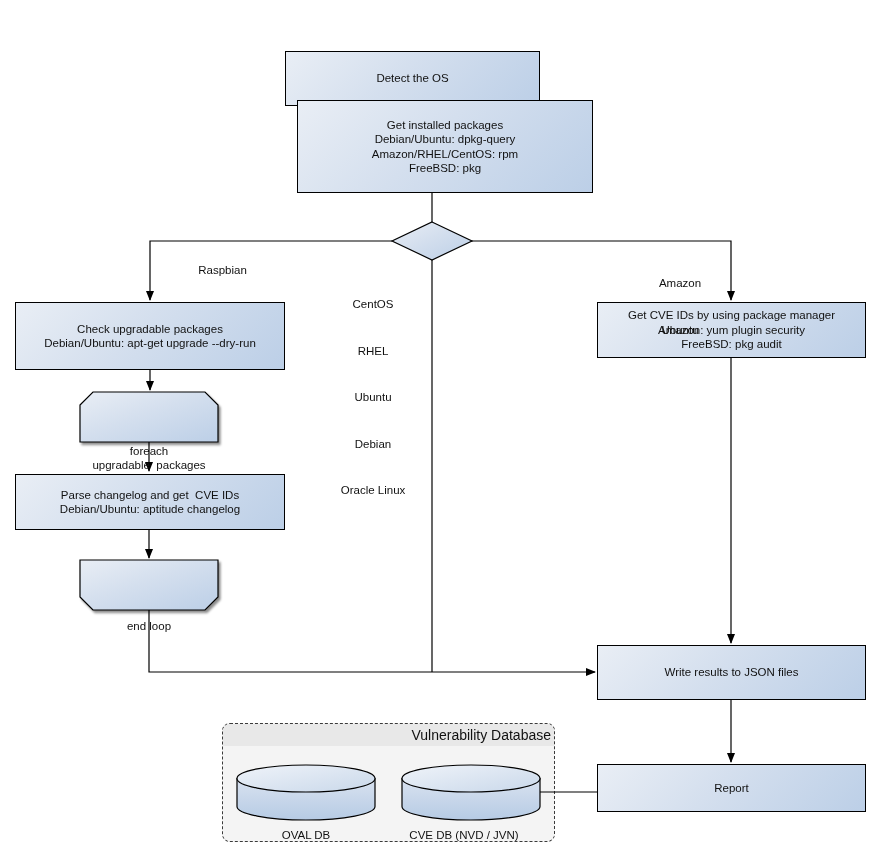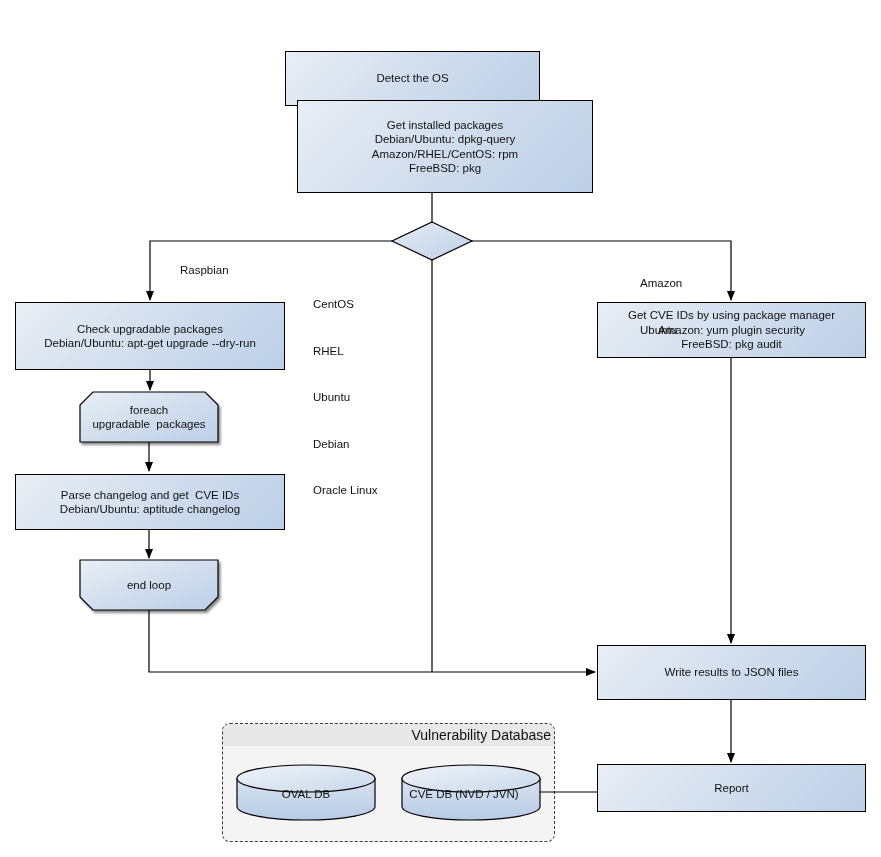--- a/index.html
+++ b/index.html
@@ -35,23 +35,25 @@
     position: absolute;
     display: flex;
     flex-direction: column;
     align-items: center;
     justify-content: center;
     text-align: left;
     font-size: 11.5px;
     line-height: 14.5px;
     white-space: pre-wrap;
     pointer-events: none;
+    margin-top: 41px;
   }
   .edge-label {
     position: absolute;
+    text-align: center;
     font-size: 11.5px;
     line-height: 15.5px;
     white-space: pre-wrap;
   }
   .db-container {
     position: absolute;
     left: 222px; top: 723px;
     width: 333px; height: 119px;
     box-sizing: border-box;
     background: #f4f4f4;

